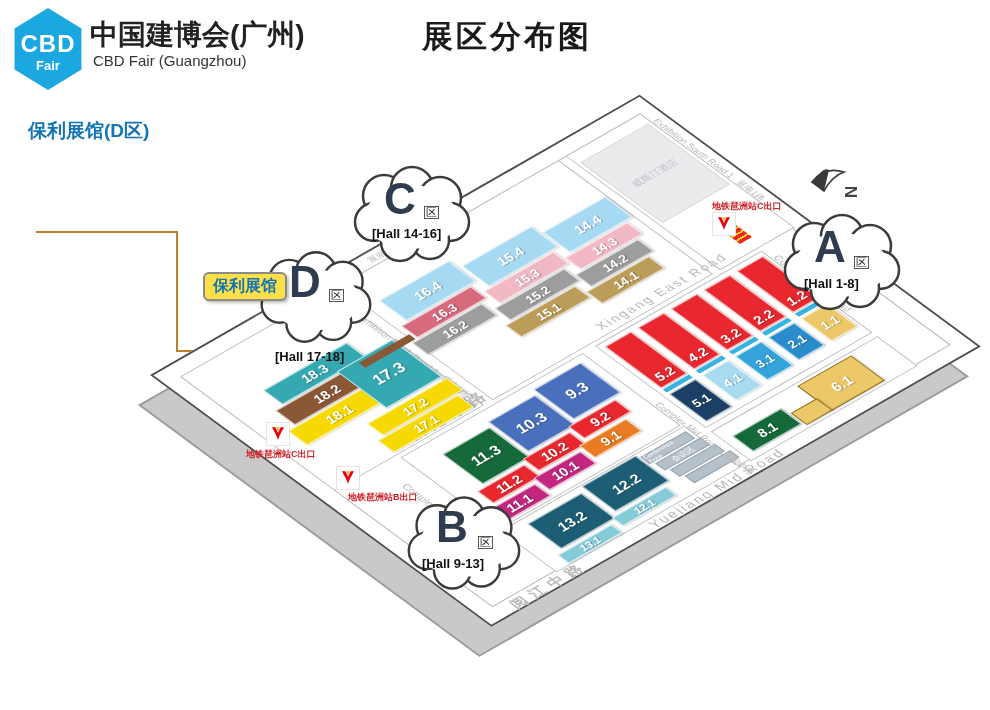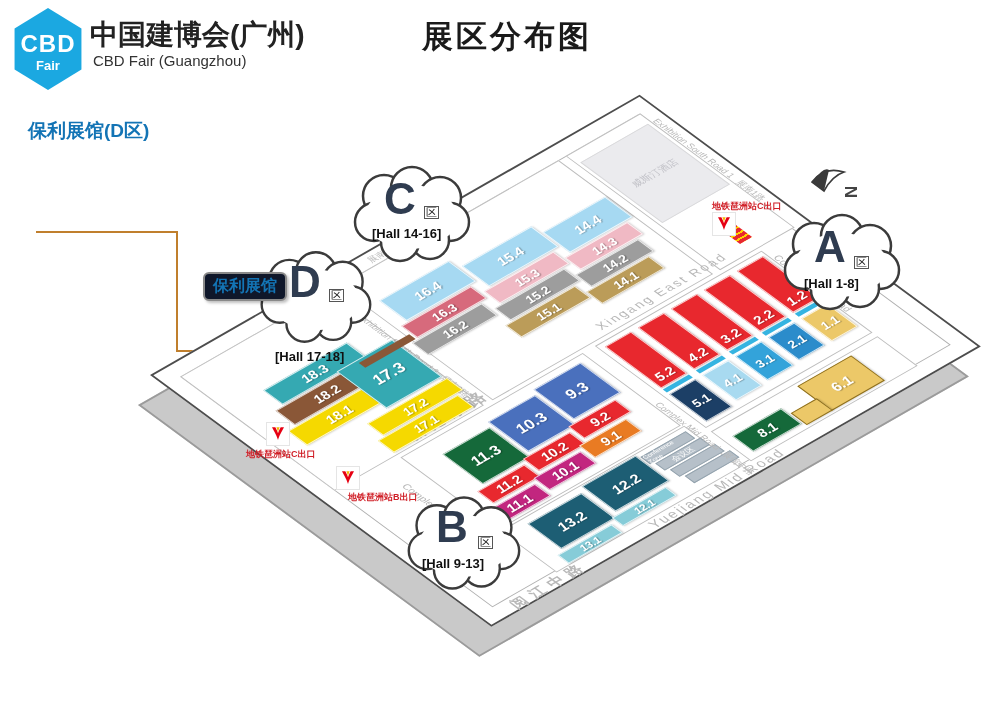--- a/index.html
+++ b/index.html
@@ -38,21 +38,21 @@
          justify-content:center;color:#c2c2c8;font-size:10px;}
   .conf-strip{position:absolute;background:#b6c0c9;border:1px solid #93a2ad;color:#fff;
               display:flex;align-items:center;justify-content:center;box-sizing:border-box;}
   .stripes{position:absolute;background:repeating-linear-gradient(0deg,#e8282e 0 4px,#ffd200 4px 6px);}
   
   .cloud{position:absolute;z-index:6;}
   .cloud svg{position:absolute;left:0;top:0;}
   .cloud .letter{position:absolute;font-weight:bold;color:#2f3c50;}
   .cloud .qu{position:absolute;font-size:11px;color:#222;border:1px solid #555;line-height:11px;padding:0 1px;}
   .cloud .range{position:absolute;font-size:13px;font-weight:bold;color:#111;white-space:nowrap;}
-  .poly-label{position:absolute;left:203px;top:272px;z-index:6;background:#0f172a;border:2px solid #8a8a8a;
+  .poly-label{position:absolute;left:203px;top:272px;z-index:6;background:#fde047;border:2px solid #8a8a8a;
       border-radius:6px;padding:2px 8px;font-size:16px;font-weight:bold;color:#1374b5;box-shadow:2px 2px 3px rgba(0,0,0,.25);}
   .metro{position:absolute;z-index:6;width:22px;height:22px;background:#fff;border:1px solid #e5e5e5;
          display:flex;align-items:center;justify-content:center;}
   .metro-label{position:absolute;z-index:6;color:#d01e26;font-size:9px;font-weight:bold;white-space:nowrap;}
   .compass{position:absolute;left:808px;top:164px;z-index:6;width:60px;height:46px;}
   .compass .n{position:absolute;left:36px;top:18px;font-size:17px;font-weight:bold;color:#444;
               transform:rotate(90deg);}
 </style>
 </head>
 <body>

